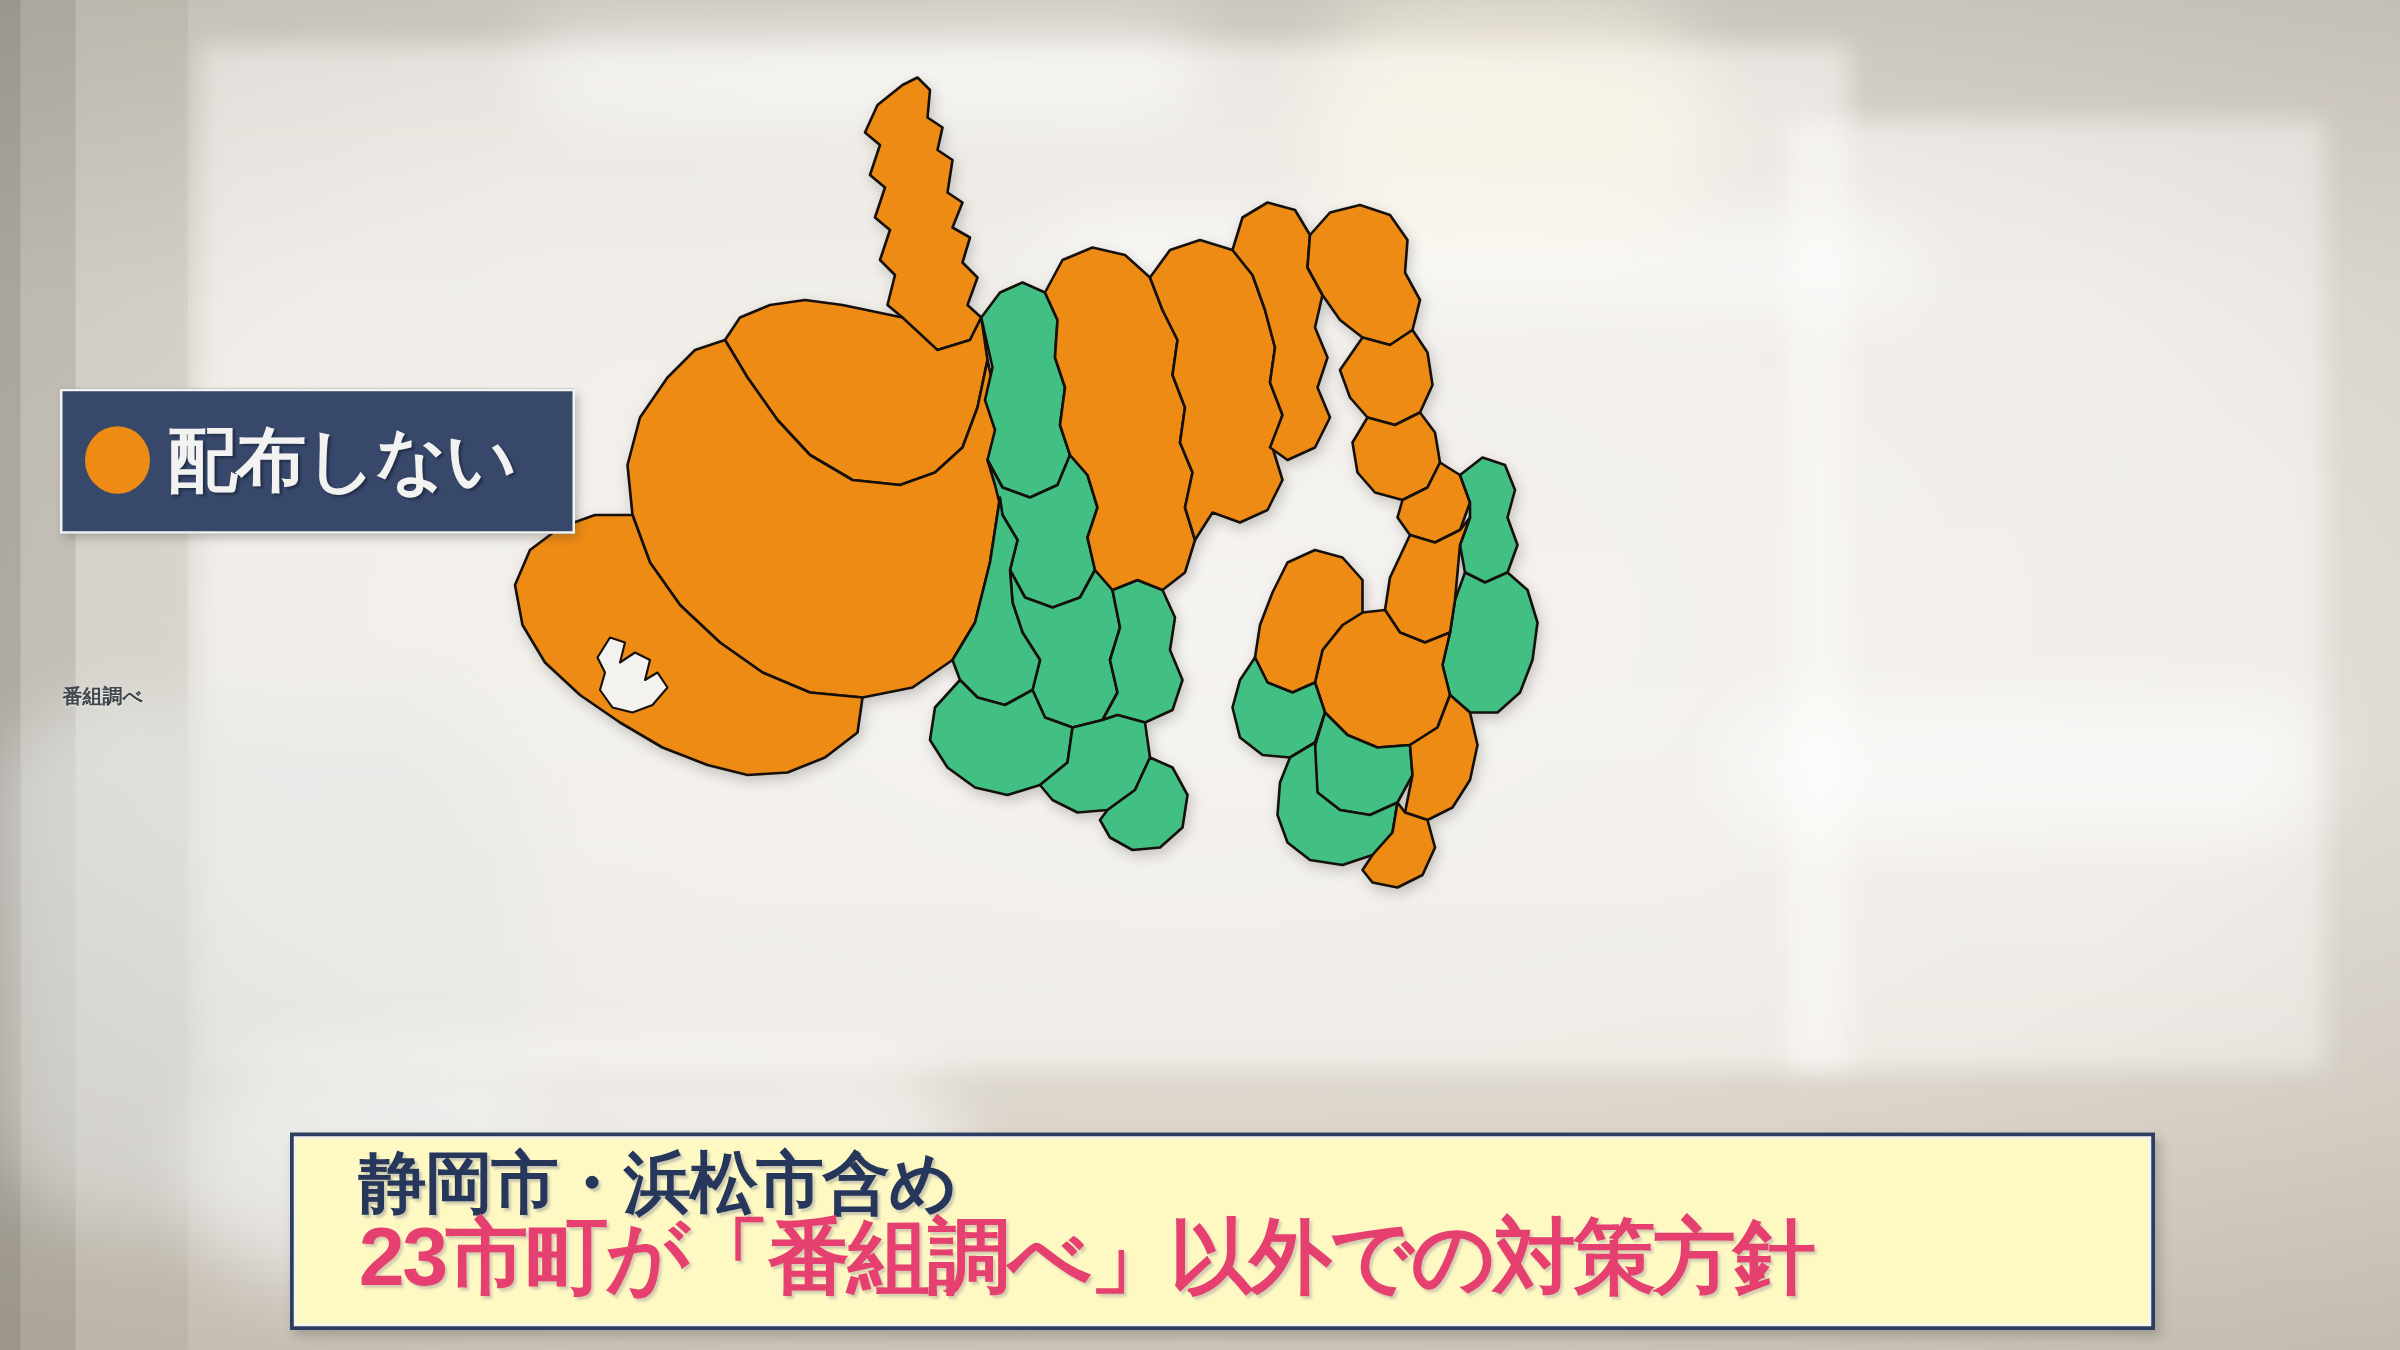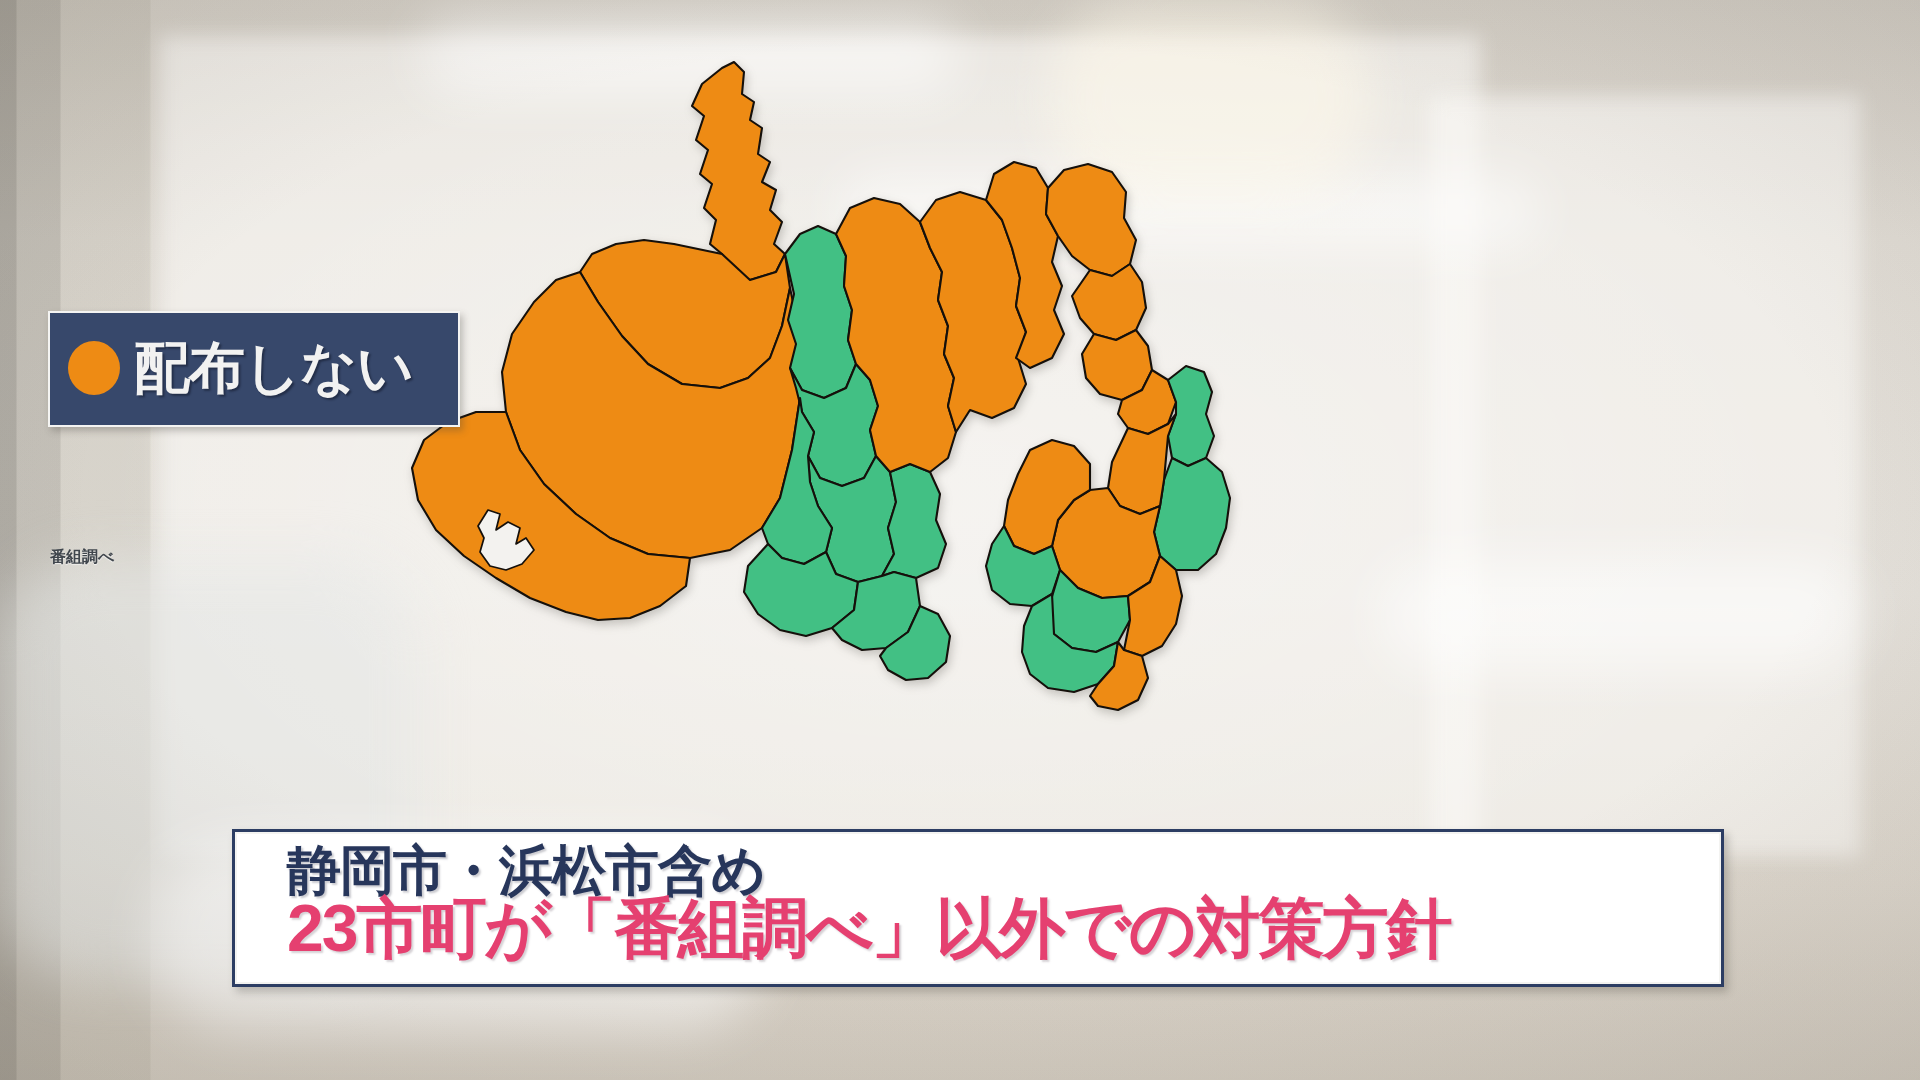--- a/index.html
+++ b/index.html
@@ -120,25 +120,25 @@
     color: #40464d;
     letter-spacing: 0px;
     text-shadow: 0 1px 1px rgba(255,255,255,0.7);
     margin-top: 36px;
   }
 
   
   #caption {
     position: absolute;
     left: 232px;
-    top: 829px;
+    top: 906px;
     width: 1492px;
     height: 158px;
     box-sizing: border-box;
-    background: #ffffff;
+    background: #fef9c3;
     border: 3px solid #2c3d63;
     box-shadow: 0 0 0 2px #f3f3f1 inset, 4px 5px 8px rgba(70,65,58,0.28);
   }
   #caption-inner {
     padding: 10px 0 0 52px;
   }
   .cap-line1 {
     font-size: 54px;
     font-weight: 700;
     line-height: 1.04;

